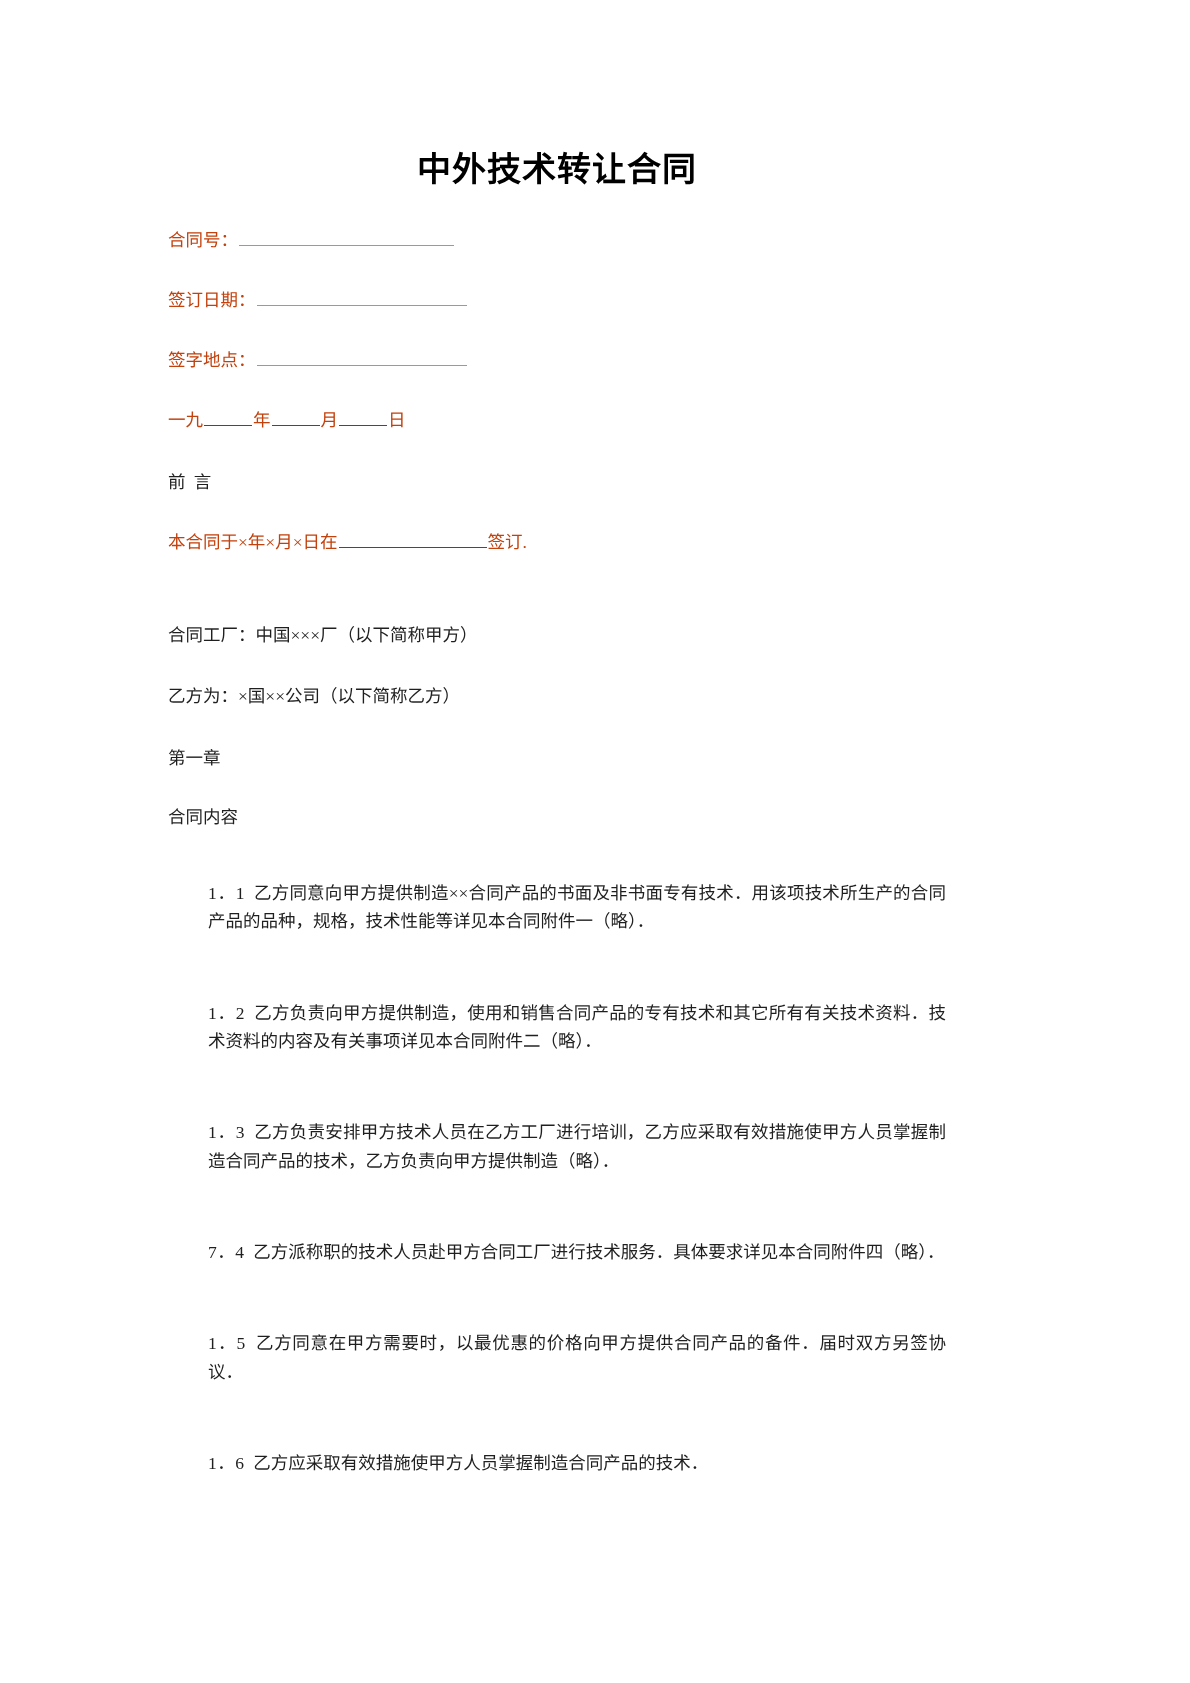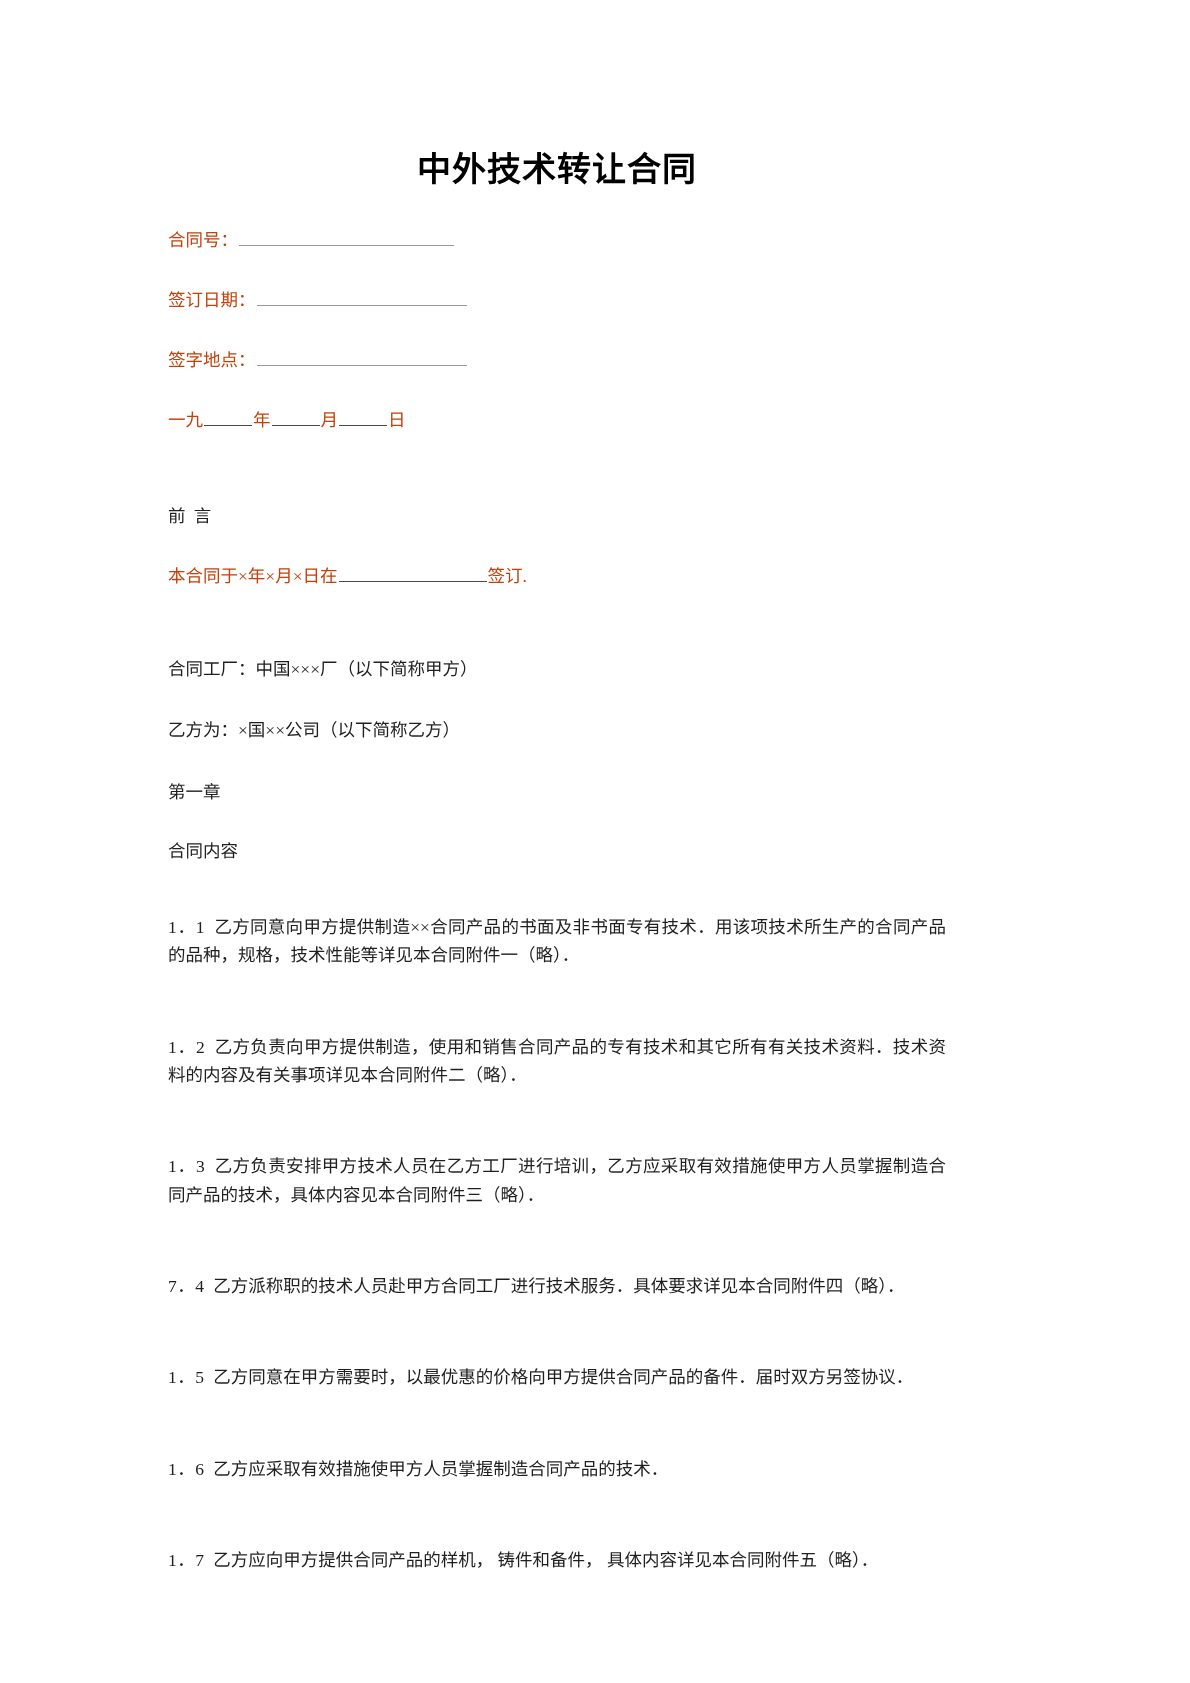--- a/index.html
+++ b/index.html
@@ -80,27 +80,28 @@
   .blank-inline { width: 148px; border-bottom: 1px solid #4a4a4a; }
   .blank-sm   { width: 48px; border-bottom: 1px solid #4a4a4a; }
 
   
   .clause {
     font-size: 17.5px;
     line-height: 1.62;
     text-align: justify;
     text-justify: inter-ideograph;
     color: #1f1f1f;
+    margin-left: 40px;
   }
   .clause-no {
     font-family: "Liberation Serif", "DejaVu Serif", serif;
     letter-spacing: 0.5px;
   }
   .spaced { letter-spacing: 0.4px; }
-  .preface { letter-spacing: 2px; margin-top: 34px; }
+  .preface { letter-spacing: 2px; }
 </style>
 </head>
 <body>
 
 <div class="page">
   <div class="doc-body">
 
     <h1 class="doc-title">中外技术转让合同</h1>
 
     <div class="gap-36"></div>
@@ -164,21 +165,21 @@
 
     <div class="gap-28"></div>
 
     <p class="clause">
       <span class="clause-no">1．2</span>&nbsp;&nbsp;<span>乙方负责向甲方提供制造，使用和销售合同产品的专有技术和其它所有有关技术资料．技术资料的内容及有关事项详见本合同附件二（略）．</span>
     </p>
 
     <div class="gap-28"></div>
 
     <p class="clause">
-      <span class="clause-no">1．3</span>&nbsp;&nbsp;<span>乙方负责安排甲方技术人员在乙方工厂进行培训，乙方应采取有效措施使甲方人员掌握制造合同产品的技术，具体内容见本合同附件三（略）．</span>
+      <span class="clause-no">1．3</span>&nbsp;&nbsp;<span>乙方负责安排甲方技术人员在乙方工厂进行培训，乙方应采取有效措施使甲方人员掌握制造合同产品的技术，乙方负责向甲方提供制造（略）．</span>
     </p>
 
     <div class="gap-28"></div>
 
     <p class="clause">
       <span class="clause-no">7．4</span>&nbsp;&nbsp;<span>乙方派称职的技术人员赴甲方合同工厂进行技术服务．具体要求详见本合同附件四（略）．</span>
     </p>
 
     <div class="gap-28"></div>
 
@@ -187,18 +188,15 @@
     </p>
 
     <div class="gap-28"></div>
 
     <p class="clause">
       <span class="clause-no">1．6</span>&nbsp;&nbsp;<span>乙方应采取有效措施使甲方人员掌握制造合同产品的技术．</span>
     </p>
 
     <div class="gap-28"></div>
 
-    <p class="clause">
-      <span class="clause-no">1．7</span>&nbsp;&nbsp;<span>乙方应向甲方提供合同产品的样机， 铸件和备件， 具体内容详见本合同附件五（略）．</span>
-    </p>
 
   </div>
 </div>
 
 </body></html>

